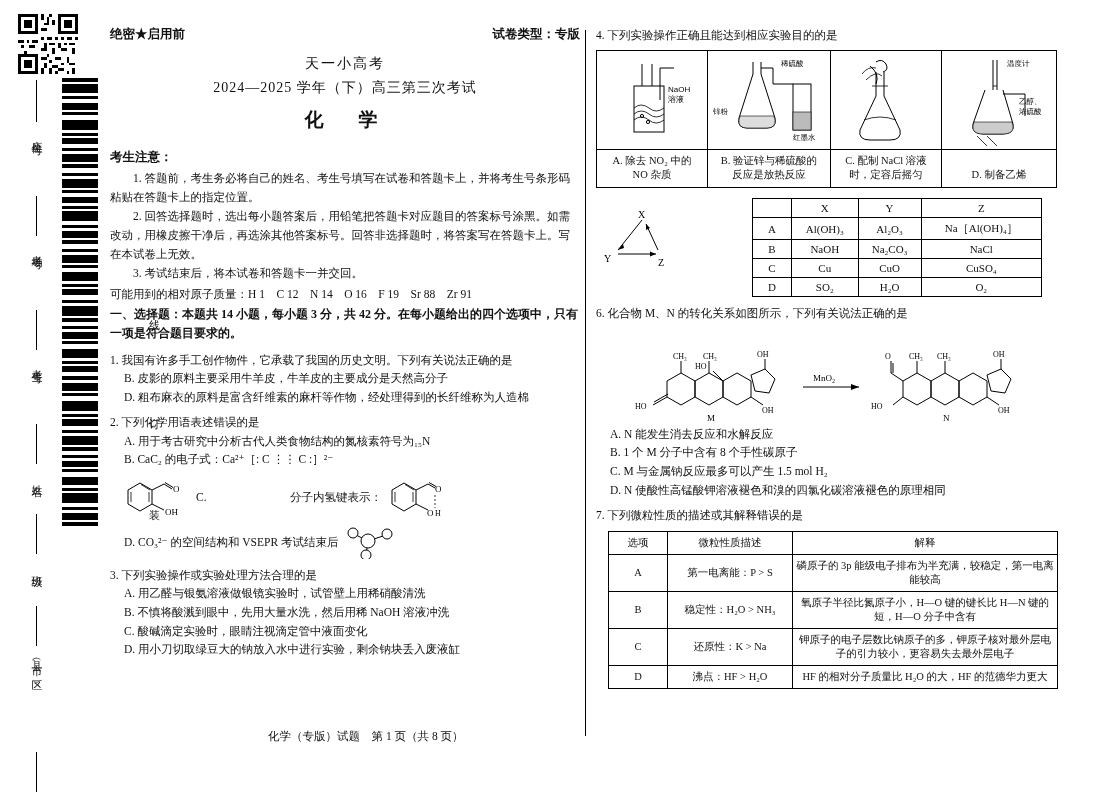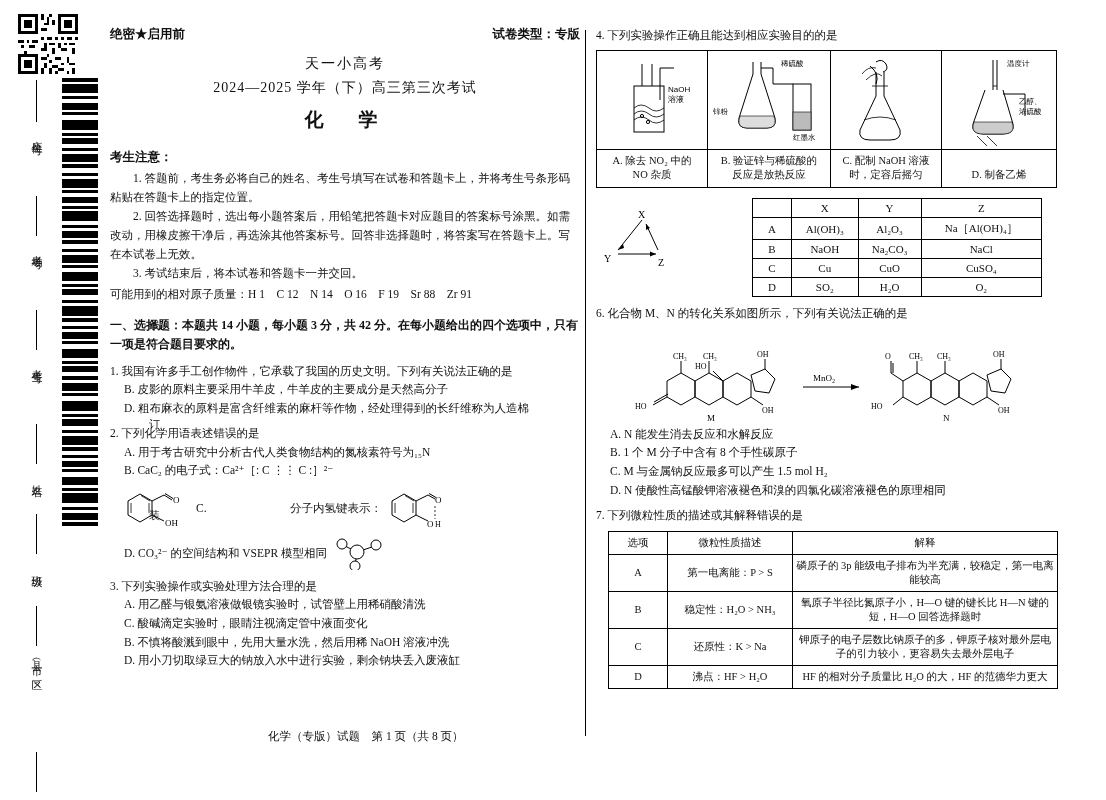--- a/index.html
+++ b/index.html
@@ -24,21 +24,21 @@
   .divider{position:absolute;left:585px;top:30px;width:1px;height:706px;background:#000;}
 
   .hdr{display:flex;justify-content:space-between;font-size:12.5px;font-weight:bold;}
   .title1{text-align:center;font-size:14px;margin-top:12px;letter-spacing:2px;}
   .title2{text-align:center;font-size:14px;margin-top:6px;letter-spacing:1px;}
   .subject{text-align:center;font-size:19px;font-weight:bold;margin-top:10px;letter-spacing:8px;}
   .notice-h{font-size:12.5px;font-weight:bold;margin-top:16px;}
   .notice{font-size:11.5px;line-height:1.65;margin-top:3px;}
   .notice p{margin:0;text-indent:0;}
   .mass{font-size:11.5px;line-height:1.6;margin-top:2px;}
-  .sec{font-size:12px;font-weight:bold;line-height:1.6;margin-top:13px;}
+  .sec{font-size:12px;font-weight:bold;line-height:1.6;margin-top:2px;}
   .q{font-size:11.5px;line-height:1.6;margin-top:7px;}
   .opt{font-size:11.5px;line-height:1.62;}
   .footer{position:absolute;bottom:10px;font-size:11.5px;}
   .footL{left:110px;}
   .fbold{font-weight:normal;margin-left:48px;}
 
   
   table{border-collapse:collapse;font-size:11px;}
   .tb td,.tb th{border:1px solid #000;text-align:center;padding:3px 2px;}
   .exp-tbl{width:440px;margin-top:6px;}
@@ -314,39 +314,39 @@
         <line x1="41" y1="11.5" x2="48" y2="15.5" stroke="#000" stroke-width="1"></line>
         <text x="47" y="21" font-size="9" font-family="Liberation Serif, serif">O</text>
         <line x1="28" y1="33" x2="40" y2="39" stroke="#000" stroke-width="1"></line>
         <text x="39" y="45" font-size="9" font-family="Liberation Serif, serif">O</text>
         <text x="47" y="45" font-size="8" font-family="Liberation Serif, serif">H</text>
         <line x1="47" y1="24" x2="47" y2="37" stroke="#000" stroke-width="0.8" stroke-dasharray="2,2"></line>
       </svg>
     </div>
 
     <div style="display:flex;align-items:center;padding-left:14px;margin-top:2px;">
-      <span class="opt">D. CO₃²⁻ 的空间结构和 VSEPR 模型相同</span>
+      <span class="opt">D. CO₃²⁻ 的空间结构和 VSEPR 考试结束后</span>
       <svg width="54" height="34" viewBox="0 0 54 34" style="margin-left:6px">
         <line x1="24" y1="16" x2="10" y2="9" stroke="#000" stroke-width="1"></line>
         <line x1="24" y1="16" x2="42" y2="10" stroke="#000" stroke-width="1"></line>
         <line x1="24" y1="16" x2="22" y2="30" stroke="#000" stroke-width="1"></line>
         <circle cx="24" cy="16" r="7" fill="#fff" stroke="#000" stroke-width="1"></circle>
         <circle cx="9" cy="8" r="5" fill="#fff" stroke="#000" stroke-width="1"></circle>
         <circle cx="43" cy="9" r="5" fill="#fff" stroke="#000" stroke-width="1"></circle>
         <circle cx="22" cy="30" r="5" fill="#fff" stroke="#000" stroke-width="1"></circle>
       </svg>
     </div>
 
     <div class="q">
       <span>3.</span>
       <span>下列实验操作或实验处理方法合理的是</span>
     </div>
     <div class="opt" style="padding-left:14px">A. 用乙醛与银氨溶液做银镜实验时，试管壁上用稀硝酸清洗</div>
+    <div class="opt" style="padding-left:14px">B. 不慎将酸溅到眼中，先用大量水洗，然后用稀 NaOH 溶液冲洗</div>
     <div class="opt" style="padding-left:14px">C. 酸碱滴定实验时，眼睛注视滴定管中液面变化</div>
-    <div class="opt" style="padding-left:14px">B. 不慎将酸溅到眼中，先用大量水洗，然后用稀 NaOH 溶液冲洗</div>
     <div class="opt" style="padding-left:14px">D. 用小刀切取绿豆大的钠放入水中进行实验，剩余钠块丢入废液缸</div>
 
     <div class="footer footL">
       <span class="fbold">化学（专版）试题　第 1 页（共 8 页）</span>
     </div>
   </div>
 
   <div class="colR">
 
     <div class="q" style="margin-top:0">
@@ -415,21 +415,21 @@
             <line x1="44" y1="80" x2="54" y2="90" stroke="#000" stroke-width="0.8"></line>
             <text x="64" y="10" font-size="7.5" font-family="Liberation Sans, sans-serif">温度计</text>
             <text x="76" y="48" font-size="7.5" font-family="Liberation Sans, sans-serif">乙醇、</text>
             <text x="76" y="58" font-size="7.5" font-family="Liberation Sans, sans-serif">浓硫酸</text>
           </svg>
         </td>
       </tr>
       <tr>
         <td class="exp-cap">A. 除去 NO₂ 中的 NO 杂质</td>
         <td class="exp-cap">B. 验证锌与稀硫酸的反应是放热反应</td>
-        <td class="exp-cap">C. 配制 NaOH 溶液时，定容后摇匀</td>
+        <td class="exp-cap">C. 配制 NaCl 溶液时，定容后摇匀</td>
         <td class="exp-cap">D. 制备乙烯</td>
       </tr>
     </tbody>
       </table>
 
 
     <div style="display:flex;align-items:center;margin-top:4px;">
       <svg width="78" height="78" viewBox="0 0 78 78">
         <line x1="46" y1="14" x2="22" y2="44" stroke="#000" stroke-width="1"></line>
         <polygon points="22,44 28,42 27,38" fill="#000"></polygon>
@@ -552,21 +552,21 @@
         <td class="c3">解释</td>
       </tr>
       <tr>
         <td class="c1">A</td>
         <td class="c2">第一电离能：P &gt; S</td>
         <td class="c3">磷原子的 3p 能级电子排布为半充满，较稳定，第一电离能较高</td>
       </tr>
       <tr>
         <td class="c1">B</td>
         <td class="c2">稳定性：H₂O &gt; NH₃</td>
-        <td class="c3">氧原子半径比氮原子小，H—O 键的键长比 H—N 键的短，H—O 回答选择题时</td>
+        <td class="c3">氧原子半径比氮原子小，H—O 键的键长比 H—N 键的短，H—O 分子中含有</td>
       </tr>
       <tr>
         <td class="c1">C</td>
         <td class="c2">还原性：K &gt; Na</td>
         <td class="c3">钾原子的电子层数比钠原子的多，钾原子核对最外层电子的引力较小，更容易失去最外层电子</td>
       </tr>
       <tr>
         <td class="c1">D</td>
         <td class="c2">沸点：HF &gt; H₂O</td>
         <td class="c3">HF 的相对分子质量比 H₂O 的大，HF 的范德华力更大</td>

